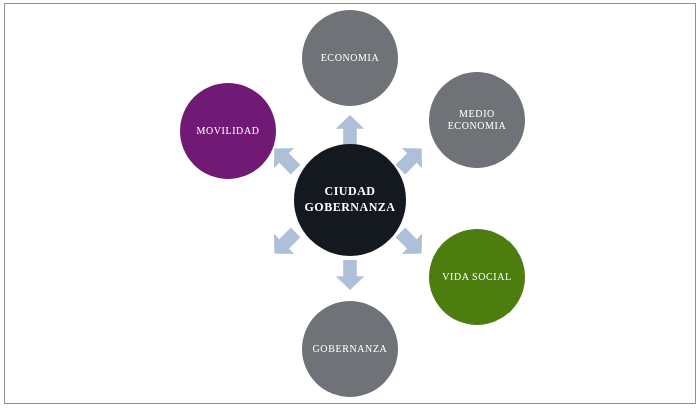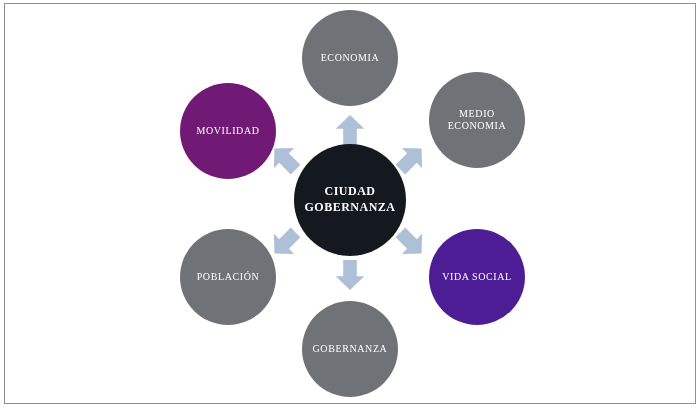--- a/index.html
+++ b/index.html
@@ -126,31 +126,28 @@
     <span class="label">ECONOMIA</span>
   </div>
 
   <div class="node spoke" style="left: 429px; top: 72px; background: rgb(111, 114, 118); color: rgb(255, 255, 255);">
     <span class="label">
       <span>MEDIO</span><br>
       <span>ECONOMIA</span>
     </span>
   </div>
 
-  <div class="node spoke" style="left: 429px; top: 229px; background: #4c1d95; color: rgb(255, 255, 255);">
+  <div class="node spoke" style="left: 429px; top: 229px; background: #4d7c0f; color: rgb(255, 255, 255);">
     <span class="label">VIDA SOCIAL</span>
   </div>
 
   <div class="node spoke" style="left: 302px; top: 301px; background: rgb(111, 114, 118); color: rgb(255, 255, 255);">
     <span class="label">GOBERNANZA</span>
   </div>
 
-  <div class="node spoke" style="left: 180px; top: 229px; background: rgb(111, 114, 118); color: rgb(255, 255, 255);">
-    <span class="label">POBLACIÓN</span>
-  </div>
 
   <div class="node spoke" style="left: 180px; top: 83px; background: #701a75; color: rgb(255, 255, 255);">
     <span class="label">MOVILIDAD</span>
   </div>
 
   <div class="node hub" style="left: 294px; top: 144px; background: rgb(20, 24, 31); color: rgb(255, 255, 255);">
     <span class="label">
       <span>CIUDAD</span><br>
       <span>GOBERNANZA</span>
     </span>

